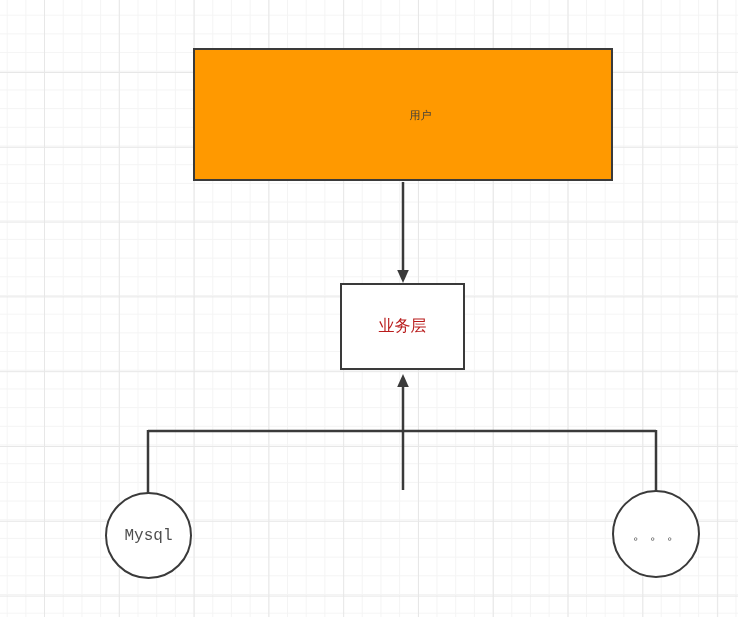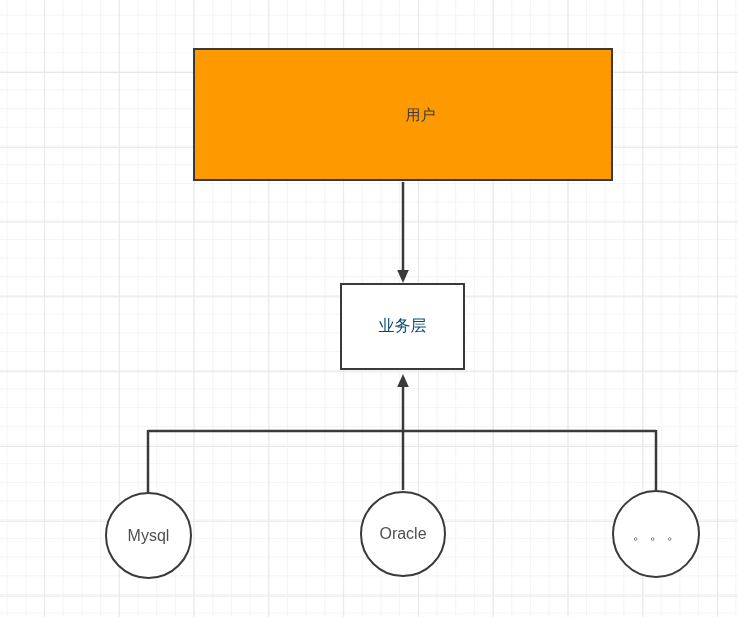--- a/index.html
+++ b/index.html
@@ -48,36 +48,37 @@
     text-align: center;
     cursor: default;
   }
   .node.user {
     left: 193px;
     top: 48px;
     width: 420px;
     height: 133px;
     background: #ff9900;
     color: #3d3d3d;
-    font-size: 15px;
+    font-size: 11px;
     line-height: 24px;
     padding-left: 35px;
   }
   .node.biz {
     left: 340px;
     top: 283px;
     width: 125px;
     height: 87px;
-    color: #0c4a6e;
+    color: #b91c1c;
     font-size: 16px;
   }
   .node.circle {
     border-radius: 50%;
     color: #4f4f4f;
     font-size: 16px;
+    font-family: Liberation Mono, monospace;
   }
   .node.mysql  { left: 105px; top: 492px; width: 87px; height: 87px; }
   .node.oracle { left: 360px; top: 491px; width: 86px; height: 86px; }
   .node.others { left: 612px; top: 490px; width: 88px; height: 88px; }
   .node.others .dots {
     font-size: 15px;
     letter-spacing: 2px;
     color: #3d3d3d;
     padding-left: 4px;
   }
@@ -110,21 +111,18 @@
   </div>
 
   <div class="node biz">
     <span>业务层</span>
   </div>
 
   <div class="node circle mysql">
     <span>Mysql</span>
   </div>
 
-  <div class="node circle oracle">
-    <span>Oracle</span>
-  </div>
 
   <div class="node circle others">
     <span class="dots">。。。</span>
   </div>
 
 </div>
 
 </body></html>

